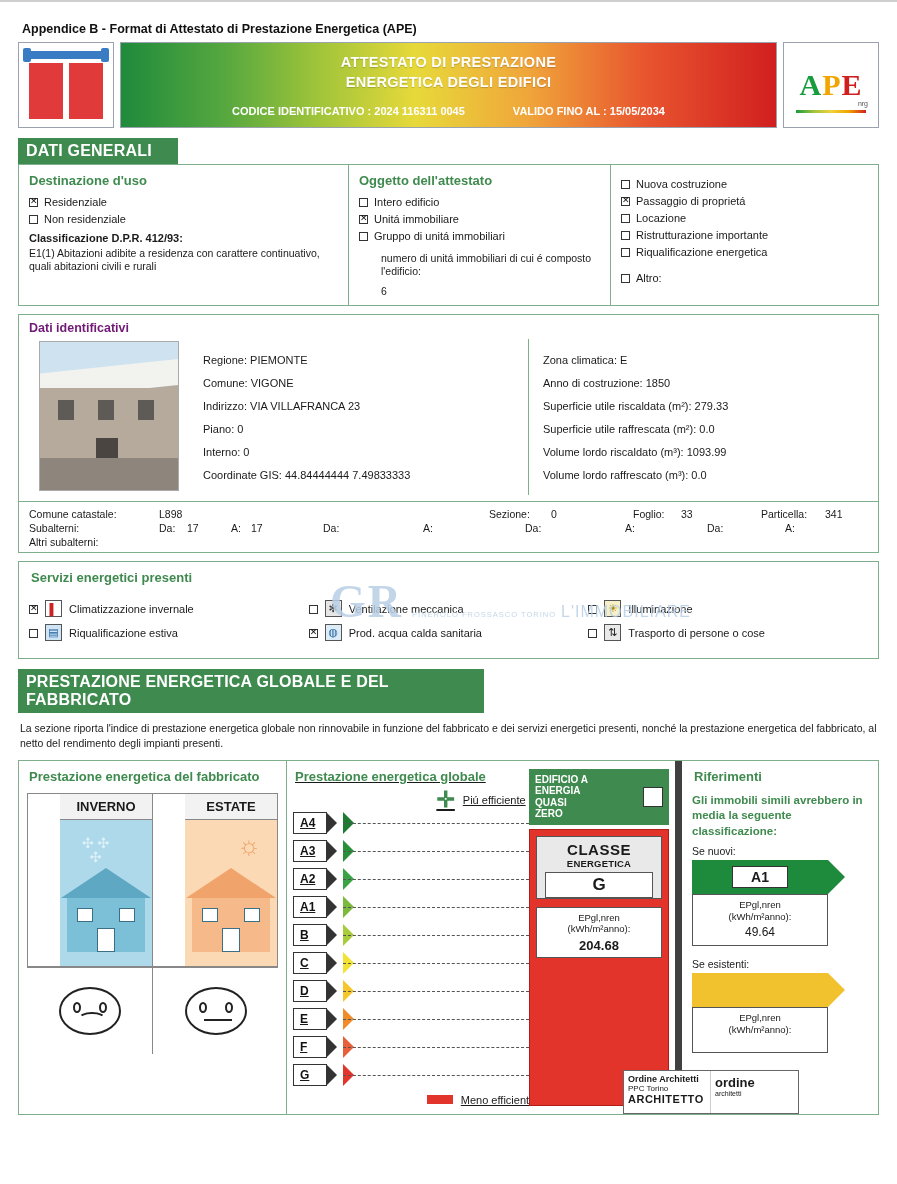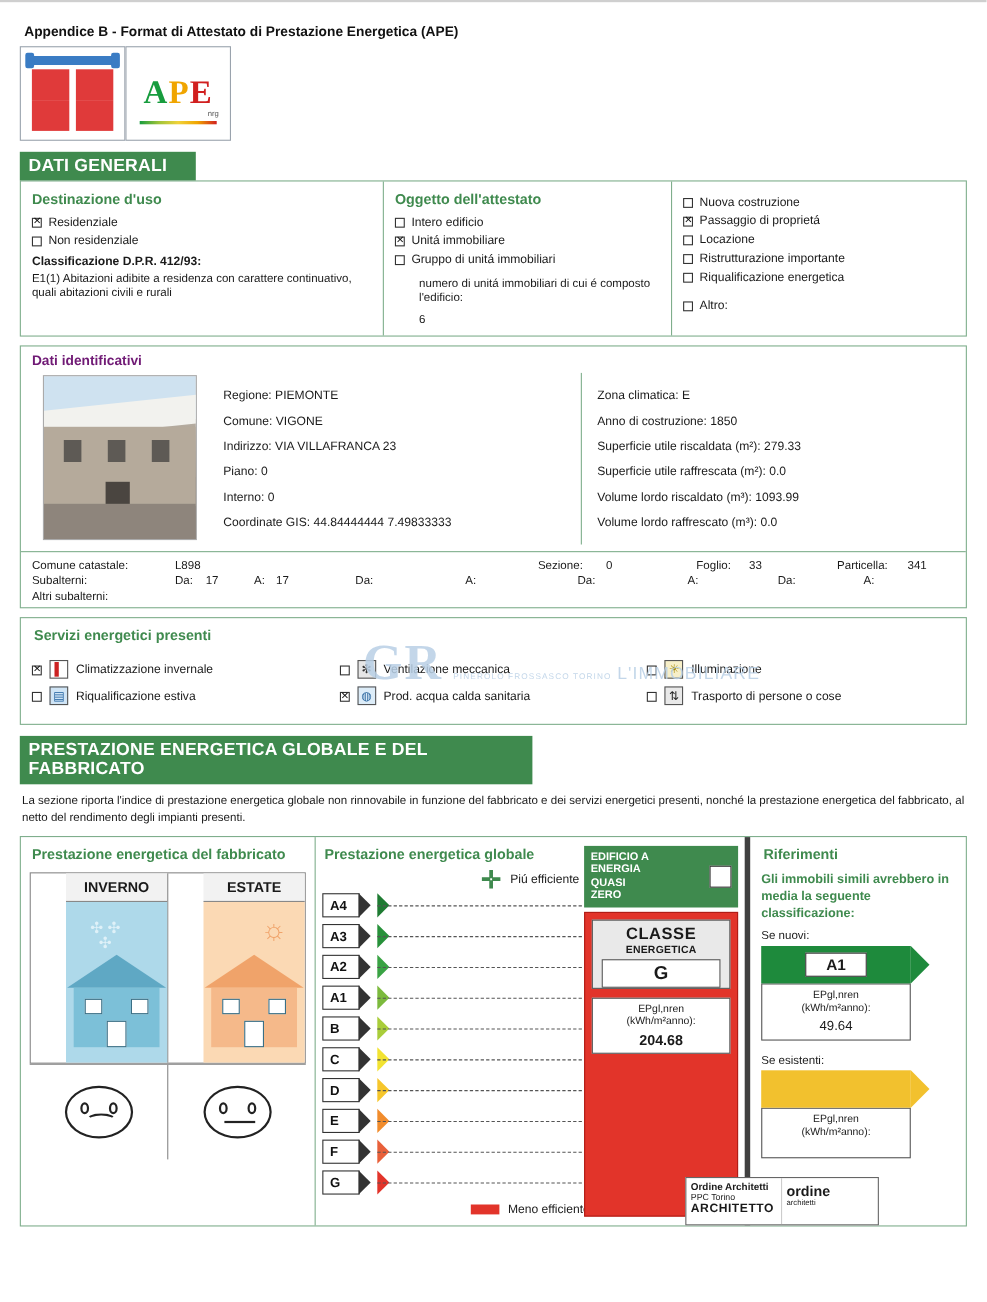--- a/index.html
+++ b/index.html
@@ -128,21 +128,21 @@
   .mi-grey{ background:#e6e6e6; color:#333;}
   .mi-lblue{ background:#dcecf8; color:#25629c;}
   .mi-yellow{ background:#f7efc8; color:#a58800;}
   .mi-dark{ background:#e9e9e9; color:#222;}
 
   
   .intro { font-size:10.5px; line-height:1.45; margin:8px 2px; }
 
   .perf { display:flex; border:1px solid #7fae8c; }
   .perf .p1 { width:268px; border-right:1px solid #7fae8c; padding:8px; }
-  .perf .p2 { flex:1; border-right:5px solid #404040; padding:8px 6px; position:relative;}
+  .perf .p2 { flex:1; border-right:7px solid #404040; padding:8px 6px; position:relative;text-decoration:underline;}
   .perf .p3 { width:196px; padding:8px 10px; }
 
   .perf h3 { margin:0 0 8px 2px; font-size:13px; color:#3f8a4e; font-weight:bold; line-height:1.25;}
   .seasons { display:flex; border:1px solid #888; }
   .season { flex:1;padding-left:32px; }
   .season + .season { border-left:1px solid #888; }
   .season .hd { text-align:center; font-weight:bold; font-size:13px; padding:5px 0; border-bottom:1px solid #888; background:#f2f2f2;}
   .season .art { height:146px; position:relative; }
   .season.winter .art { background:#aed9ea; }
   .season.summer .art { background:#fbd9b4; }
@@ -244,20 +244,36 @@
   <div class="header-row">
     <div class="crest">
       <div class="hbar"></div>
       <div class="cross-wrap">
         <div class="q tl"></div>
           <div class="q tr"></div>
         <div class="q bl"></div>
           <div class="q br"></div>
       </div>
     </div>
+    <div class="band">
+      <div class="t1">
+        <div>ATTESTATO DI PRESTAZIONE</div>
+        <div>ENERGETICA DEGLI EDIFICI</div>
+      </div>
+      <div class="t2">
+        <div>
+          <span>CODICE IDENTIFICATIVO :</span>
+          <span>2024 116311 0045</span>
+        </div>
+        <div>
+          <span>VALIDO FINO AL :</span>
+          <span>15/05/2034</span>
+        </div>
+      </div>
+    </div>
     <div class="ape-logo">
       <div class="txt">
         <span class="a">A</span><span class="p">P</span><span class="e">E</span>
       </div>
       <div class="sub">nrg</div>
       <div class="bars"></div>
     </div>
   </div>
 
   

